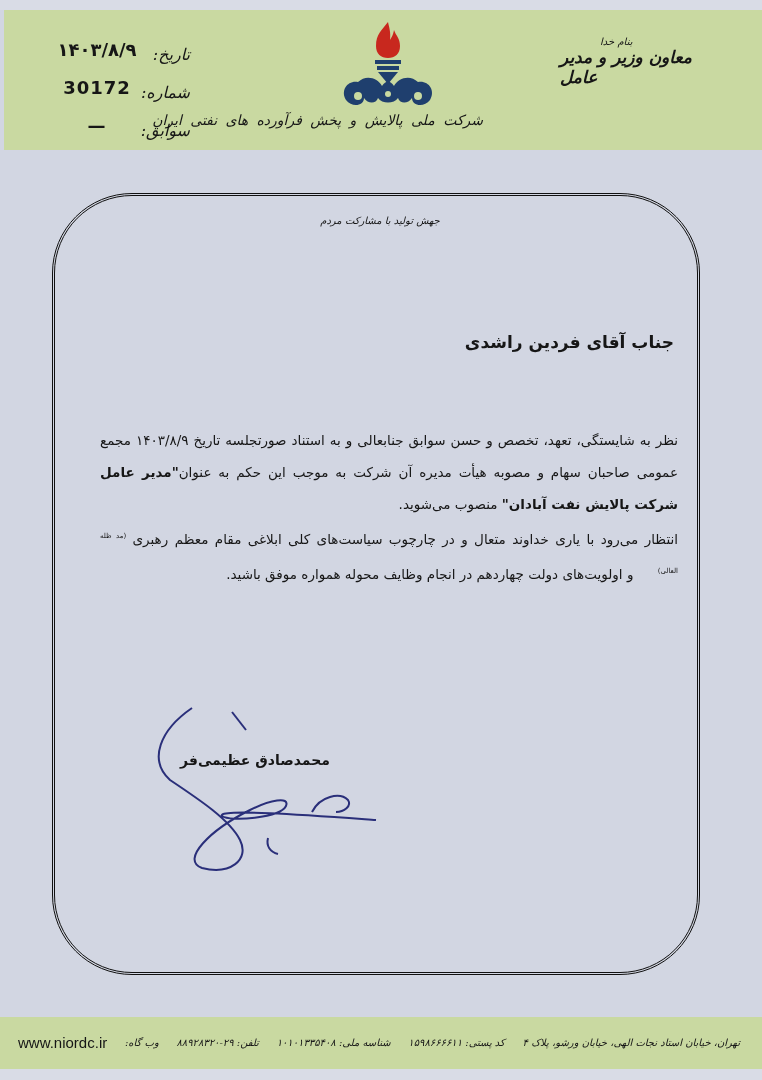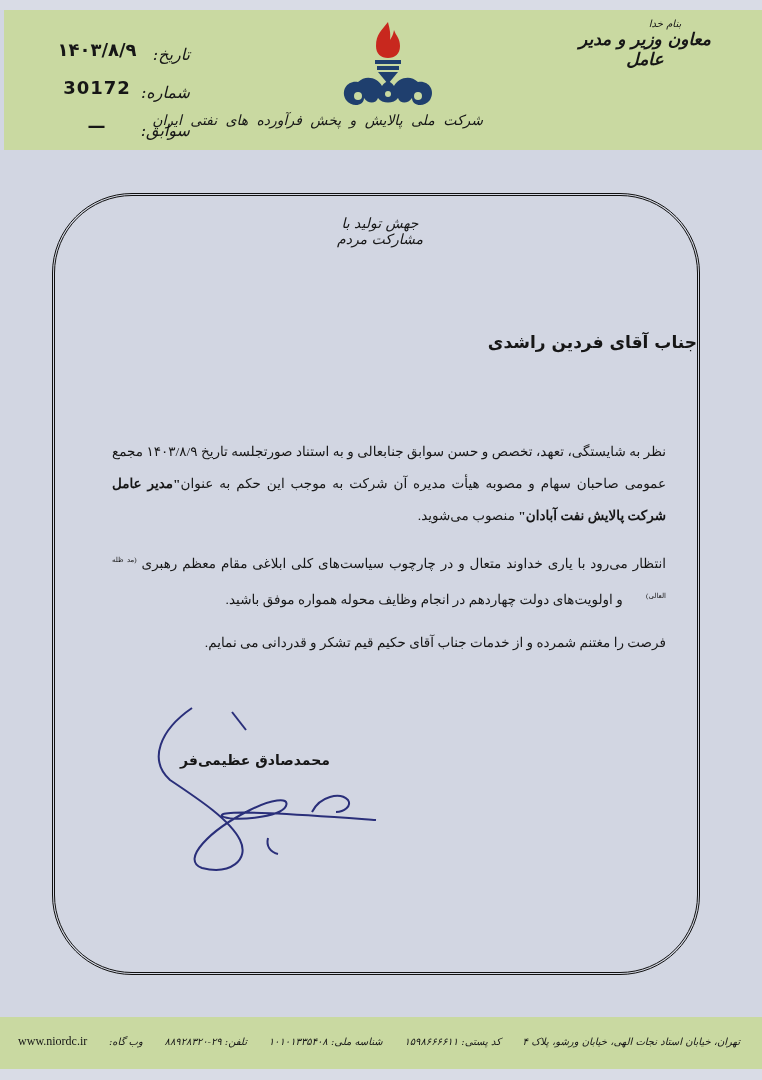--- a/index.html
+++ b/index.html
@@ -9,21 +9,21 @@
       position: relative;
       font-family: "DejaVu Sans", sans-serif;
       color: #161616;
     }
     .top-strip { position: absolute; left: 0; top: 0; width: 762px; height: 10px; background: #d9dce6; }
     .header-band {
       position: absolute; left: 4px; top: 10px; width: 758px; height: 140px;
       background: #c9d9a1;
     }
     .header-right {
-      position: absolute; right: 32px; top: 18px; width: 170px; text-align: center; direction: rtl;
+      position: absolute; right: 32px; top: 36px; width: 170px; text-align: left; direction: rtl;
     }
     .bism { font-family: "DejaVu Serif", serif; font-size: 10px; font-style: italic; margin-left: 40px; }
     .office-title { font-family: "DejaVu Serif", serif; font-size: 17px; font-style: italic; font-weight: bold; margin-top: 0; }
     .logo { position: absolute; left: 293px; top: 20px; width: 190px; height: 120px; text-align: center; }
     .logo svg { display: block; margin: 0 auto; }
     .company-name {
       font-family: Liberation Mono, monospace; font-style: italic; font-size: 14px;
       direction: rtl; margin-top: 2px; white-space: nowrap;
     }
     .meta { position: absolute; left: 40px; top: 30px; width: 150px; direction: rtl; }
@@ -31,47 +31,47 @@
     .meta-label { width: 36px; font-family: "DejaVu Serif", serif; font-style: italic; font-size: 16px; text-align: right; margin-top: 10px; }
     .meta-value { flex: 1; text-align: center; font-family: "DejaVu Sans", sans-serif; font-size: 18px; font-weight: bold; letter-spacing: 1px; direction: ltr; }
 
     .frame {
       position: absolute; left: 52px; top: 193px; width: 648px; height: 782px;
       border: 3px double #111; border-radius: 80px;
       box-sizing: border-box;
     }
     .slogan {
       position: absolute; left: 320px; top: 215px; width: 120px; text-align: center;
-      font-family: "DejaVu Serif", serif; font-style: italic; font-size: 14px; direction: rtl;
+      font-family: "DejaVu Serif", serif; font-style: italic; font-size: 10px; direction: rtl;
     }
     .recipient {
-      position: absolute; right: 65px; top: 332px;
+      position: absolute; right: 88px; top: 332px;
       font-family: "DejaVu Sans", sans-serif; font-weight: bold; font-size: 17px; direction: rtl;
     }
     .body-text {
       position: absolute; left: 100px; width: 578px; top: 424px;
       direction: rtl; text-align: justify; font-size: 13.5px; line-height: 32px;
     }
-    .para { margin: 12px; font-family: Liberation Serif, serif; }
+    .para { margin: 0; }
     .para b { font-weight: bold; }
     .honorific { font-size: 7px; vertical-align: super; padding-left: 20px; }
     .signer {
       position: absolute; left: 180px; top: 752px; font-weight: bold; font-size: 14px; direction: rtl;
     }
     .signature { position: absolute; left: 140px; top: 700px; width: 260px; height: 180px; }
     .footer-band {
       position: absolute; left: 0; top: 1017px; width: 762px; height: 52px;
       background: #c9d9a1;
     }
     .footer-inner {
       position: absolute; left: 18px; right: 22px; top: 17px; display: flex; direction: rtl;
       justify-content: space-between; align-items: center; font-size: 10px; white-space: nowrap;
     }
     .f-serif { font-family: "DejaVu Serif", serif; font-style: italic; }
-    .f-web { font-family: Liberation Serif, serif; font-size: 12px; direction: ltr; }
+    .f-web { font-family: Liberation Sans, sans-serif; font-size: 15px; direction: ltr; }
     .bottom-strip { position: absolute; left: 0; top: 1069px; width: 762px; height: 11px; background: #d9dce6; }
   </style>
 </head>
 <body>
 
 <div class="top-strip"></div>
 
 <div class="header-band"></div>
 
 <div class="header-right">
@@ -114,21 +114,20 @@
 
 <div class="recipient">جناب آقای فردین راشدی</div>
 
 <div class="body-text">
   <p class="para">
     <span>نظر به شایستگی، تعهد، تخصص و حسن سوابق جنابعالی و به استناد صورتجلسه تاریخ ۱۴۰۳/۸/۹ مجمع عمومی صاحبان سهام و مصوبه هیأت مدیره آن شرکت به موجب این حکم به عنوان</span><b>"مدیر عامل شرکت پالایش نفت آبادان"</b><span> منصوب می‌شوید.</span>
   </p>
   <p class="para">
     <span>انتظار می‌رود با یاری خداوند متعال و در چارچوب سیاست‌های کلی ابلاغی مقام معظم رهبری</span> <span class="honorific">(مد ظله العالی)</span><span> و اولویت‌های دولت چهاردهم در انجام وظایف محوله همواره موفق باشید.</span>
   </p>
-  <p class="para">فرصت را مغتنم شمرده و از خدمات جناب آقای حکیم قیم تشکر و قدردانی می نمایم.</p>
 </div>
 
 <svg class="signature" viewBox="0 0 260 180">
   <path d="M52 8 C20 30 8 60 30 80 C60 100 90 120 100 140 C110 160 90 175 62 168 C40 160 70 130 110 110 C130 100 150 96 146 106 C140 118 90 122 82 116 C76 108 180 116 236 120" fill="none" stroke="#2a2f7a" stroke-width="2"></path>
   <path d="M172 112 C180 96 200 92 208 100 C212 106 204 112 196 112" fill="none" stroke="#2a2f7a" stroke-width="2"></path>
   <path d="M92 12 L106 30" fill="none" stroke="#2a2f7a" stroke-width="2"></path>
   <path d="M128 138 C126 146 130 152 138 154" fill="none" stroke="#2a2f7a" stroke-width="2"></path>
 </svg>
 
 <div class="signer">محمدصادق عظیمی‌فر</div>

